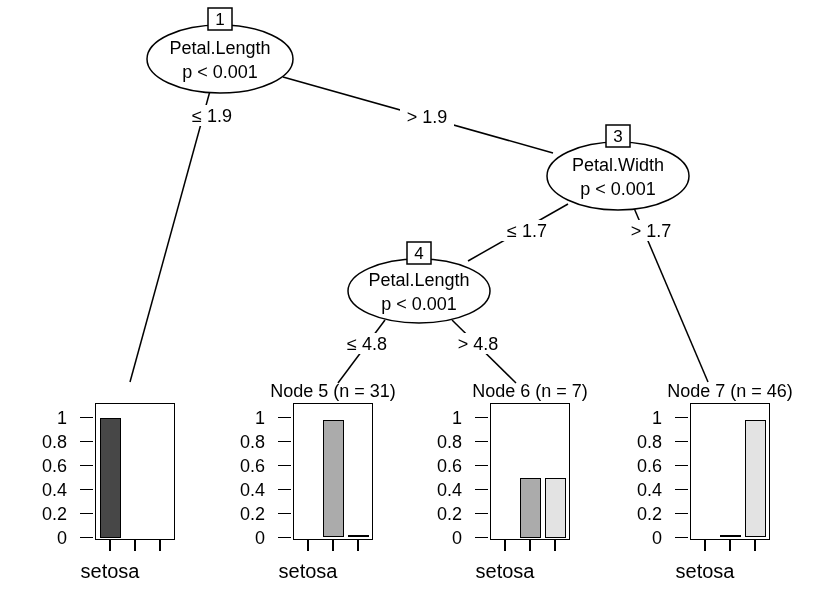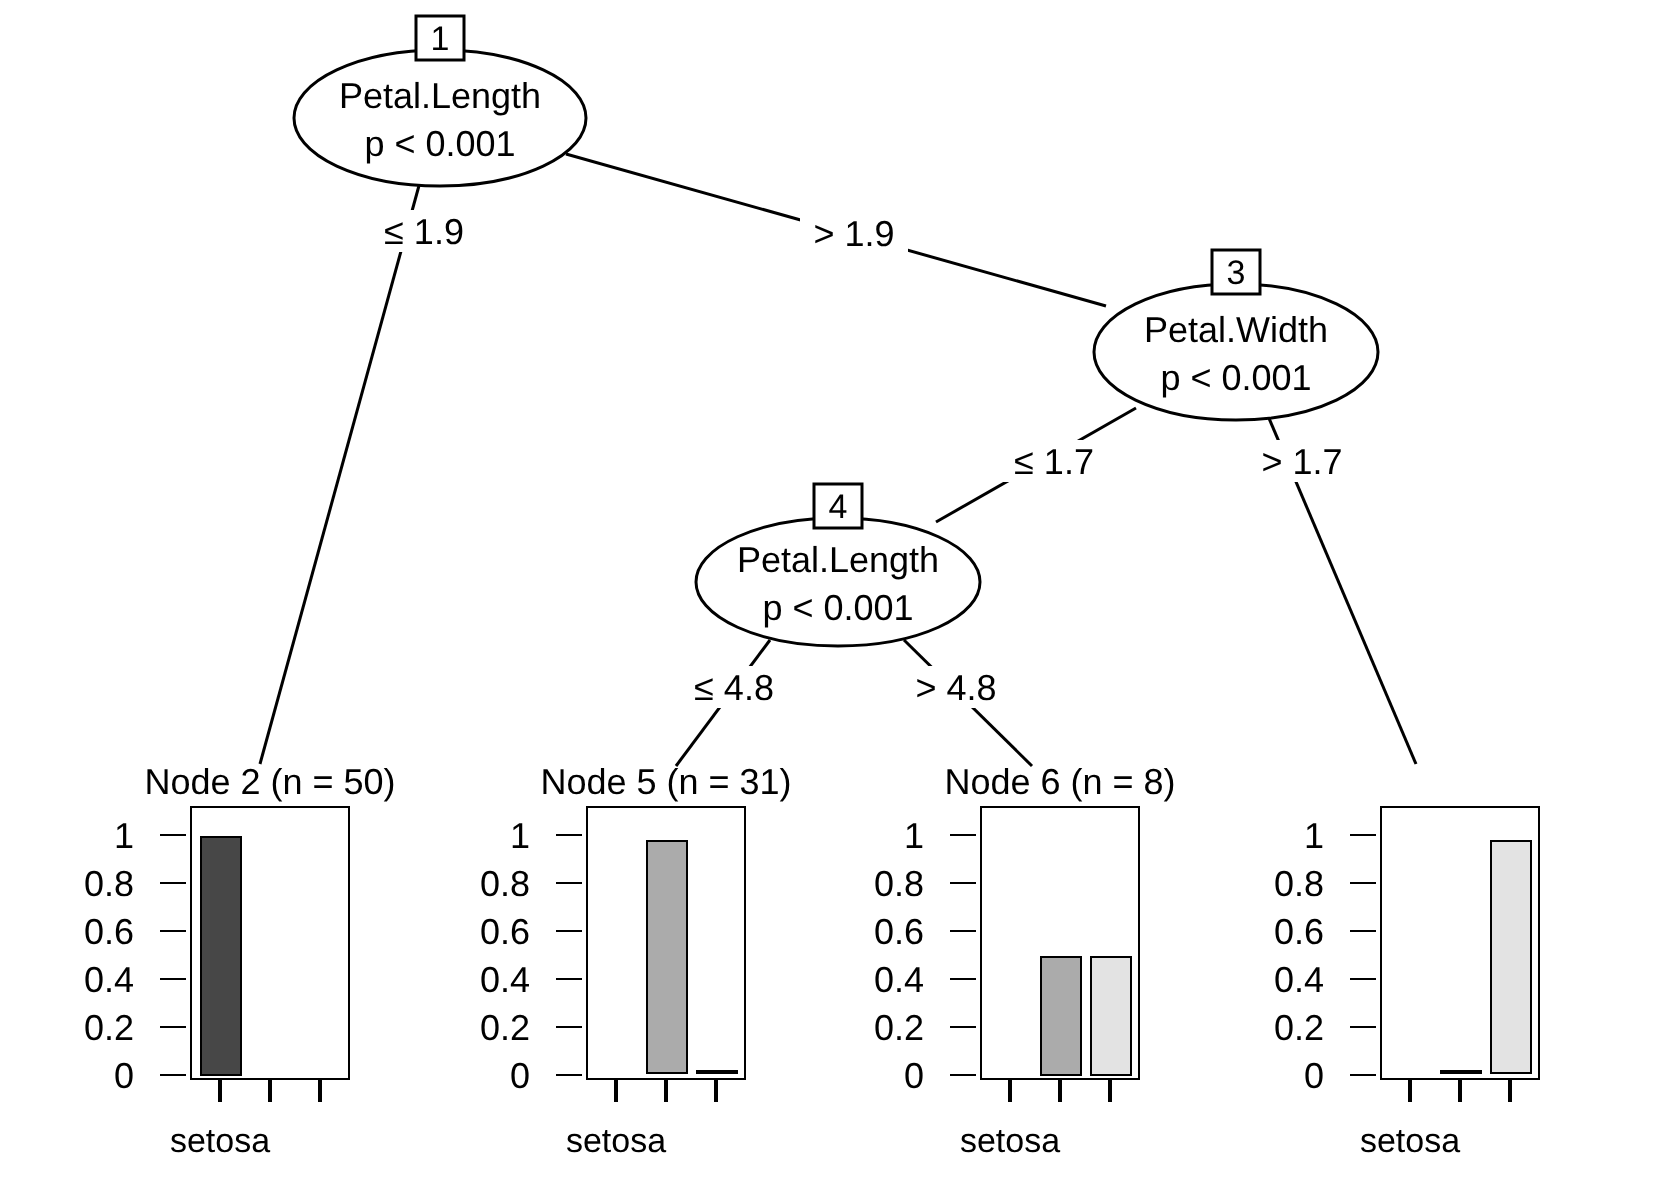--- a/index.html
+++ b/index.html
@@ -15,21 +15,21 @@
   .panel-title{position:absolute;left:50px;top:0;width:140px;height:20px;
                text-align:center;font-size:18px;line-height:20px;white-space:nowrap;}
   .plot-box{position:absolute;left:80px;top:22px;width:80px;height:137px;
             background:#ffffff;border:1.5px solid #000;box-sizing:border-box;}
   .ytick-line{position:absolute;width:13px;height:1.5px;background:#000;}
   .ytick-label{position:absolute;width:52px;height:22px;text-align:right;
                font-size:18px;line-height:22px;}
   .xtick-line{position:absolute;width:1.5px;height:11px;background:#000;top:159px;}
   .bar{position:absolute;width:21px;border:1.5px solid #000;box-sizing:border-box;}
   .x-label{position:absolute;left:45px;top:180px;width:100px;text-align:center;
-           font-size:17px;line-height:20px;}
+           font-size:20px;line-height:20px;}
 </style>
 </head>
 <body>
 
 <div id="stage">
   <svg id="tree-svg" width="840" height="600" viewBox="0 0 840 600">
 
     <line x1="210" y1="91" x2="130" y2="382" stroke="#000" stroke-width="1.5"></line>
     <line x1="283" y1="77" x2="553" y2="153" stroke="#000" stroke-width="1.5"></line>
     <line x1="568" y1="204" x2="468" y2="261" stroke="#000" stroke-width="1.5"></line>
@@ -81,21 +81,20 @@
     <g>
       <ellipse cx="419" cy="291" rx="71" ry="32" fill="#ffffff" stroke="#000" stroke-width="1.5"></ellipse>
       <text class="node-var" x="419" y="286">Petal.Length</text>
       <text class="node-p" x="419" y="310">p &lt; 0.001</text>
       <rect x="407" y="242" width="24" height="22" fill="#ffffff" stroke="#000" stroke-width="1.5"></rect>
       <text class="node-id" x="419" y="259">4</text>
     </g>
   </svg>
 
   <div class="panel" style="left:15px">
-    <div class="panel-title">Node 2 (n = 50)</div>
     <div class="plot-box"></div>
     <div class="x-label">setosa</div>
   <div class="ytick-line" style="left: 65px; top: 155.75px;"></div>
       <div class="ytick-label" style="left: 0px; top: 145.5px;">0</div>
       <div class="ytick-line" style="left: 65px; top: 131.75px;"></div>
       <div class="ytick-label" style="left: 0px; top: 121.5px;">0.2</div>
       <div class="ytick-line" style="left: 65px; top: 107.75px;"></div>
       <div class="ytick-label" style="left: 0px; top: 97.5px;">0.4</div>
       <div class="ytick-line" style="left: 65px; top: 83.75px;"></div>
       <div class="ytick-label" style="left: 0px; top: 73.5px;">0.6</div>
@@ -124,21 +123,21 @@
       <div class="ytick-label" style="left: 0px; top: 49.5px;">0.8</div>
       <div class="ytick-line" style="left: 65px; top: 35.75px;"></div>
       <div class="ytick-label" style="left: 0px; top: 25.5px;">1</div>
       <div class="xtick-line" style="left: 94.25px;"></div>
       <div class="xtick-line" style="left: 119.25px;"></div>
       <div class="xtick-line" style="left: 144.25px;"></div>
       <div class="bar" style="left: 109.5px; top: 39.14px; height: 117.36px; background: rgb(171, 171, 171);"></div>
       <div class="bar" style="left: 134.5px; top: 153.86px; height: 2.64px; background: rgb(227, 227, 227);"></div>
     </div>
   <div class="panel" style="left:410px">
-    <div class="panel-title">Node 6 (n = 8)</div>
+    <div class="panel-title">Node 6 (n = 7)</div>
     <div class="plot-box"></div>
     <div class="x-label">setosa</div>
   <div class="ytick-line" style="left: 65px; top: 155.75px;"></div>
       <div class="ytick-label" style="left: 0px; top: 145.5px;">0</div>
       <div class="ytick-line" style="left: 65px; top: 131.75px;"></div>
       <div class="ytick-label" style="left: 0px; top: 121.5px;">0.2</div>
       <div class="ytick-line" style="left: 65px; top: 107.75px;"></div>
       <div class="ytick-label" style="left: 0px; top: 97.5px;">0.4</div>
       <div class="ytick-line" style="left: 65px; top: 83.75px;"></div>
       <div class="ytick-label" style="left: 0px; top: 73.5px;">0.6</div>
@@ -146,20 +145,21 @@
       <div class="ytick-label" style="left: 0px; top: 49.5px;">0.8</div>
       <div class="ytick-line" style="left: 65px; top: 35.75px;"></div>
       <div class="ytick-label" style="left: 0px; top: 25.5px;">1</div>
       <div class="xtick-line" style="left: 94.25px;"></div>
       <div class="xtick-line" style="left: 119.25px;"></div>
       <div class="xtick-line" style="left: 144.25px;"></div>
       <div class="bar" style="left: 109.5px; top: 96.5px; height: 60px; background: rgb(171, 171, 171);"></div>
       <div class="bar" style="left: 134.5px; top: 96.5px; height: 60px; background: rgb(227, 227, 227);"></div>
     </div>
   <div class="panel" style="left:610px">
+    <div class="panel-title">Node 7 (n = 46)</div>
     <div class="plot-box"></div>
     <div class="x-label">setosa</div>
   <div class="ytick-line" style="left: 65px; top: 155.75px;"></div>
       <div class="ytick-label" style="left: 0px; top: 145.5px;">0</div>
       <div class="ytick-line" style="left: 65px; top: 131.75px;"></div>
       <div class="ytick-label" style="left: 0px; top: 121.5px;">0.2</div>
       <div class="ytick-line" style="left: 65px; top: 107.75px;"></div>
       <div class="ytick-label" style="left: 0px; top: 97.5px;">0.4</div>
       <div class="ytick-line" style="left: 65px; top: 83.75px;"></div>
       <div class="ytick-label" style="left: 0px; top: 73.5px;">0.6</div>

